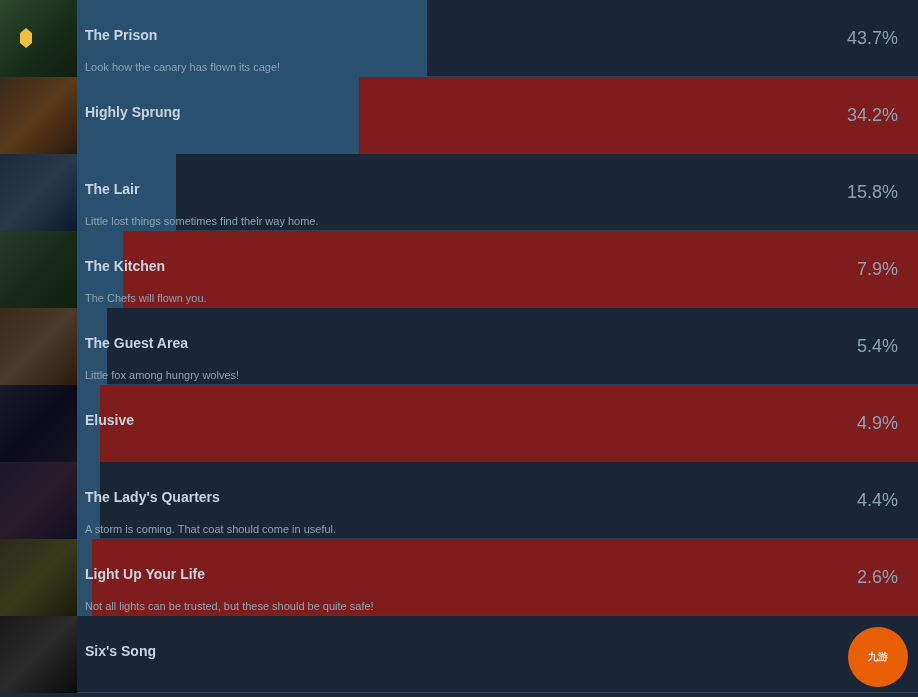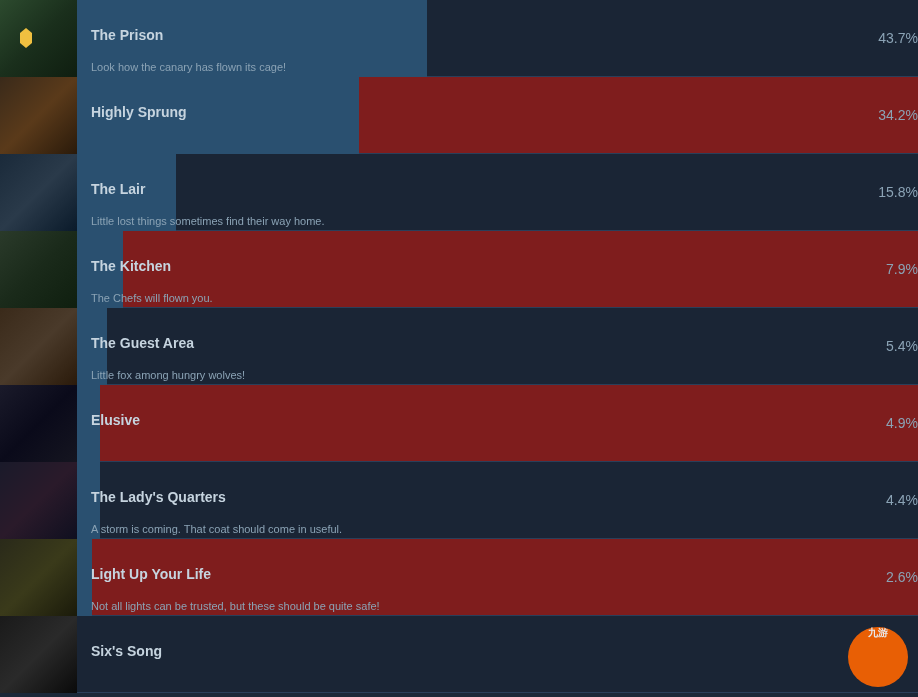--- a/index.html
+++ b/index.html
@@ -77,21 +77,21 @@
     .img-ladys { background: linear-gradient(135deg, #1a1a2a 0%, #2a1a2a 50%, #0f0f1f 100%); }
 
     
     .img-light { background: linear-gradient(135deg, #2a2a1a 0%, #3a3a1a 50%, #1a1a0a 100%); }
 
     
     .img-sixs { background: linear-gradient(135deg, #1a1a1a 0%, #2a2a2a 50%, #0a0a0a 100%); }
 
     .achievement-content {
       flex: 1;
-      padding: 8px 14px;
+      padding: 8px 8px;
       position: relative;
       height: 77px;
       overflow: hidden;
     }
 
     .progress-bar-bg {
       position: absolute;
       top: 0;
       left: 0;
       height: 100%;
@@ -114,36 +114,37 @@
       z-index: 1;
       color: #8ba3b5;
       font-size: 11px;
       margin-top: 16px;
       line-height: 1.3;
     }
 
     .achievement-percent {
       width: 80px;
       text-align: right;
+      padding-right: 20px;
       color: #8ba3b5;
-      font-size: 14px;
+      font-size: 18px;
       flex-shrink: 0;
     }
 
     
     .watermark {
       position: fixed;
       bottom: 10px;
       right: 10px;
       width: 60px;
       height: 60px;
       background: #ff6600;
       border-radius: 50%;
       display: flex;
-      align-items: flex-start;
+      align-items: center;
       justify-content: center;
       z-index: 100;
       opacity: 0.9;
     }
 
     .watermark-text {
       color: white;
       font-size: 10px;
       font-weight: bold;
       text-align: center;

